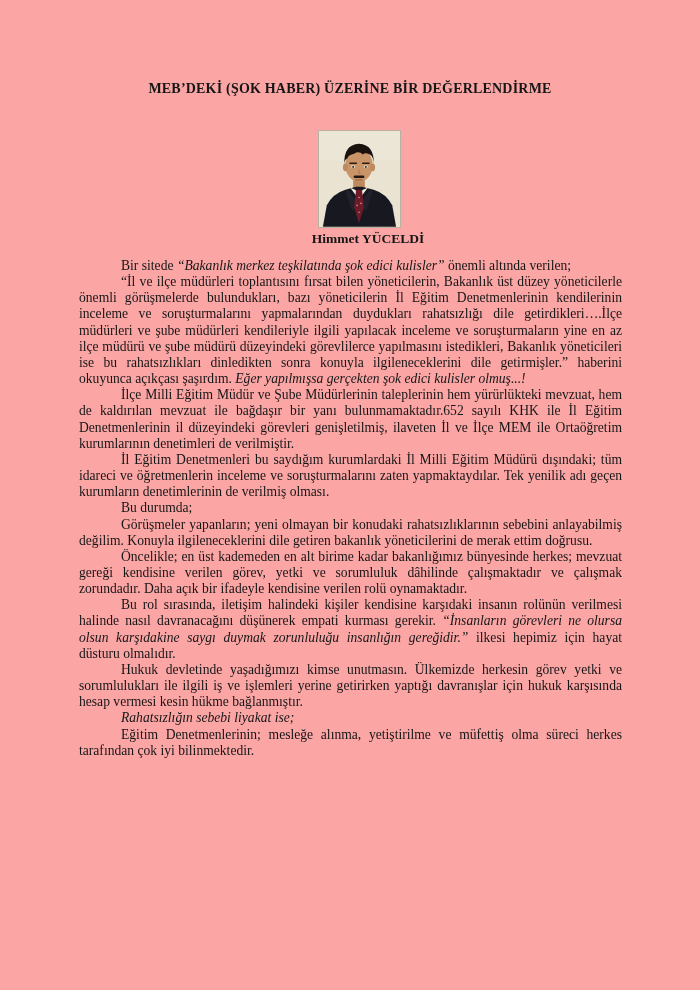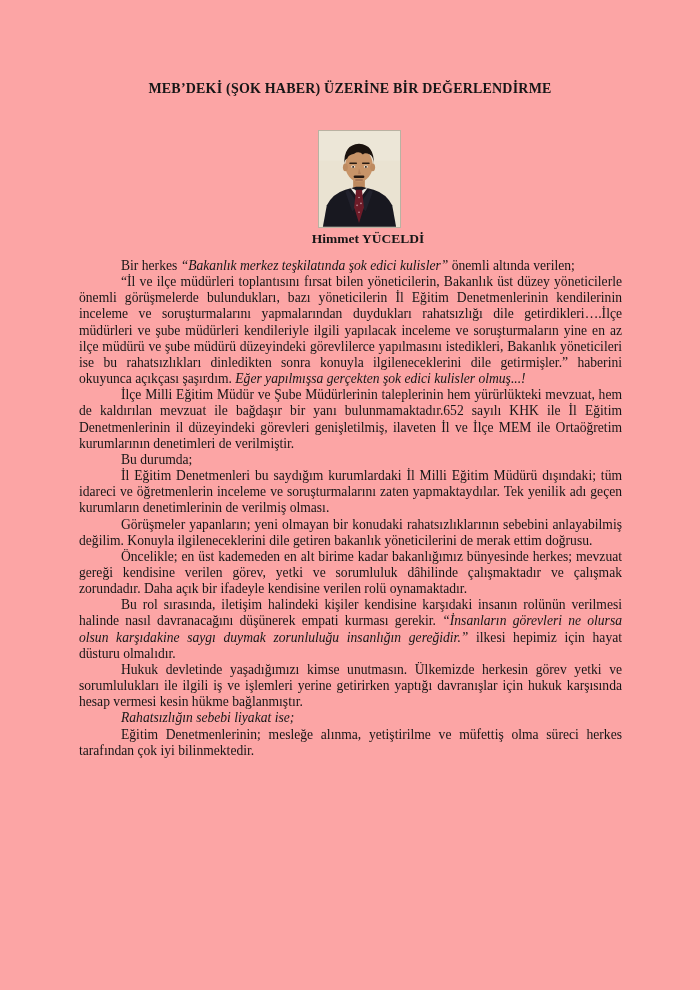--- a/index.html
+++ b/index.html
@@ -108,25 +108,25 @@
 
         <rect x="35.5" y="45.5" width="11" height="2.6" rx="1.3" fill="#241710"></rect>
 
         <rect x="37" y="49.5" width="8" height="1.1" rx="0.5" fill="#8a5a44"></rect>
       </svg>
     </div>
     <figcaption class="caption">Himmet YÜCELDİ</figcaption>
   </figure>
 
   <div class="body-text" id="paragraphs">
-      <p class="para"><span>Bir herkes </span><span class="bi">“Bakanlık merkez teşkilatında şok edici kulisler”</span><span> önemli altında verilen;</span></p>
+      <p class="para"><span>Bir sitede </span><span class="bi">“Bakanlık merkez teşkilatında şok edici kulisler”</span><span> önemli altında verilen;</span></p>
       <p class="para"><span>“İl ve ilçe müdürleri toplantısını fırsat bilen yöneticilerin, Bakanlık üst düzey yöneticilerle önemli görüşmelerde bulundukları, bazı yöneticilerin İl Eğitim Denetmenlerinin kendilerinin inceleme ve soruşturmalarını yapmalarından duydukları rahatsızlığı dile getirdikleri….İlçe müdürleri ve şube müdürleri kendileriyle ilgili yapılacak inceleme ve soruşturmaların yine en az ilçe müdürü ve şube müdürü düzeyindeki görevlilerce yapılmasını istedikleri, Bakanlık yöneticileri ise bu rahatsızlıkları dinledikten sonra konuyla ilgileneceklerini dile getirmişler.” haberini okuyunca açıkçası şaşırdım. </span><span class="bi">Eğer yapılmışsa gerçekten  şok edici kulisler olmuş...!</span></p>
       <p class="para"><span>İlçe Milli Eğitim Müdür ve Şube Müdürlerinin taleplerinin hem yürürlükteki mevzuat, hem de kaldırılan mevzuat ile bağdaşır bir yanı bulunmamaktadır.652 sayılı KHK ile İl Eğitim Denetmenlerinin il düzeyindeki görevleri genişletilmiş, ilaveten İl ve İlçe MEM ile Ortaöğretim kurumlarının denetimleri de verilmiştir.</span></p>
+      <p class="para"><span>İl Eğitim Denetmenleri bu saydığım kurumlardaki İl Milli Eğitim Müdürü dışındaki; tüm idareci ve öğretmenlerin inceleme ve soruşturmalarını zaten yapmaktaydılar. Tek yenilik adı geçen kurumların denetimlerinin de verilmiş olması.</span></p>
       <p class="para"><span>Bu durumda;</span></p>
-      <p class="para"><span>İl Eğitim Denetmenleri bu saydığım kurumlardaki İl Milli Eğitim Müdürü dışındaki; tüm idareci ve öğretmenlerin inceleme ve soruşturmalarını zaten yapmaktaydılar. Tek yenilik adı geçen kurumların denetimlerinin de verilmiş olması.</span></p>
       <p class="para"><span>Görüşmeler yapanların; yeni olmayan bir konudaki rahatsızlıklarının sebebini anlayabilmiş değilim. Konuyla ilgileneceklerini dile getiren bakanlık yöneticilerini de merak ettim doğrusu.</span></p>
       <p class="para"><span>Öncelikle; en üst kademeden en alt birime kadar bakanlığımız bünyesinde herkes; mevzuat gereği kendisine verilen görev, yetki ve sorumluluk dâhilinde çalışmaktadır ve çalışmak zorundadır. Daha açık bir ifadeyle kendisine verilen rolü oynamaktadır.</span></p>
       <p class="para"><span>Bu rol sırasında, iletişim halindeki kişiler kendisine karşıdaki insanın rolünün verilmesi halinde nasıl davranacağını düşünerek empati kurması gerekir. </span><span class="bi">“İnsanların görevleri ne olursa olsun karşıdakine saygı duymak zorunluluğu insanlığın gereğidir.”</span><span> ilkesi hepimiz için hayat düsturu olmalıdır.</span></p>
       <p class="para"><span>Hukuk devletinde yaşadığımızı kimse unutmasın. Ülkemizde herkesin görev yetki ve sorumlulukları ile ilgili iş ve işlemleri yerine getirirken yaptığı davranışlar için hukuk karşısında hesap vermesi kesin hükme bağlanmıştır.</span></p>
       <p class="para"><span class="bi">Rahatsızlığın sebebi liyakat ise;</span></p>
       <p class="para"><span>Eğitim Denetmenlerinin; mesleğe alınma, yetiştirilme ve müfettiş olma süreci herkes tarafından çok iyi bilinmektedir.</span></p>
     </div>
 
 </div>
 

